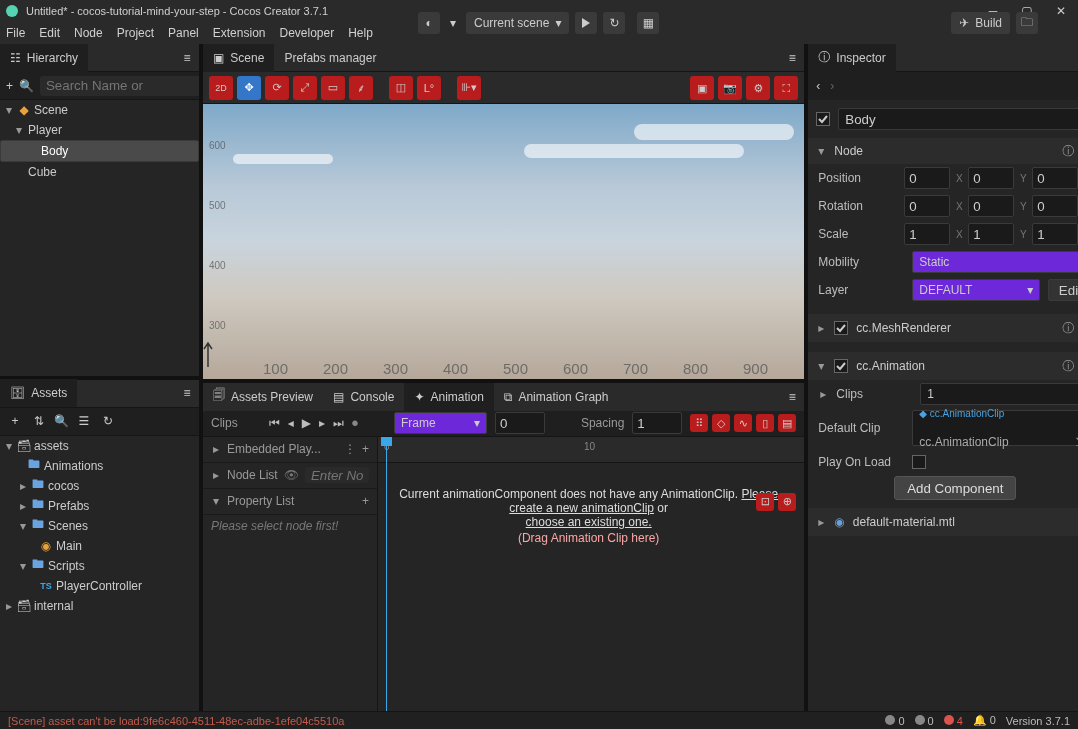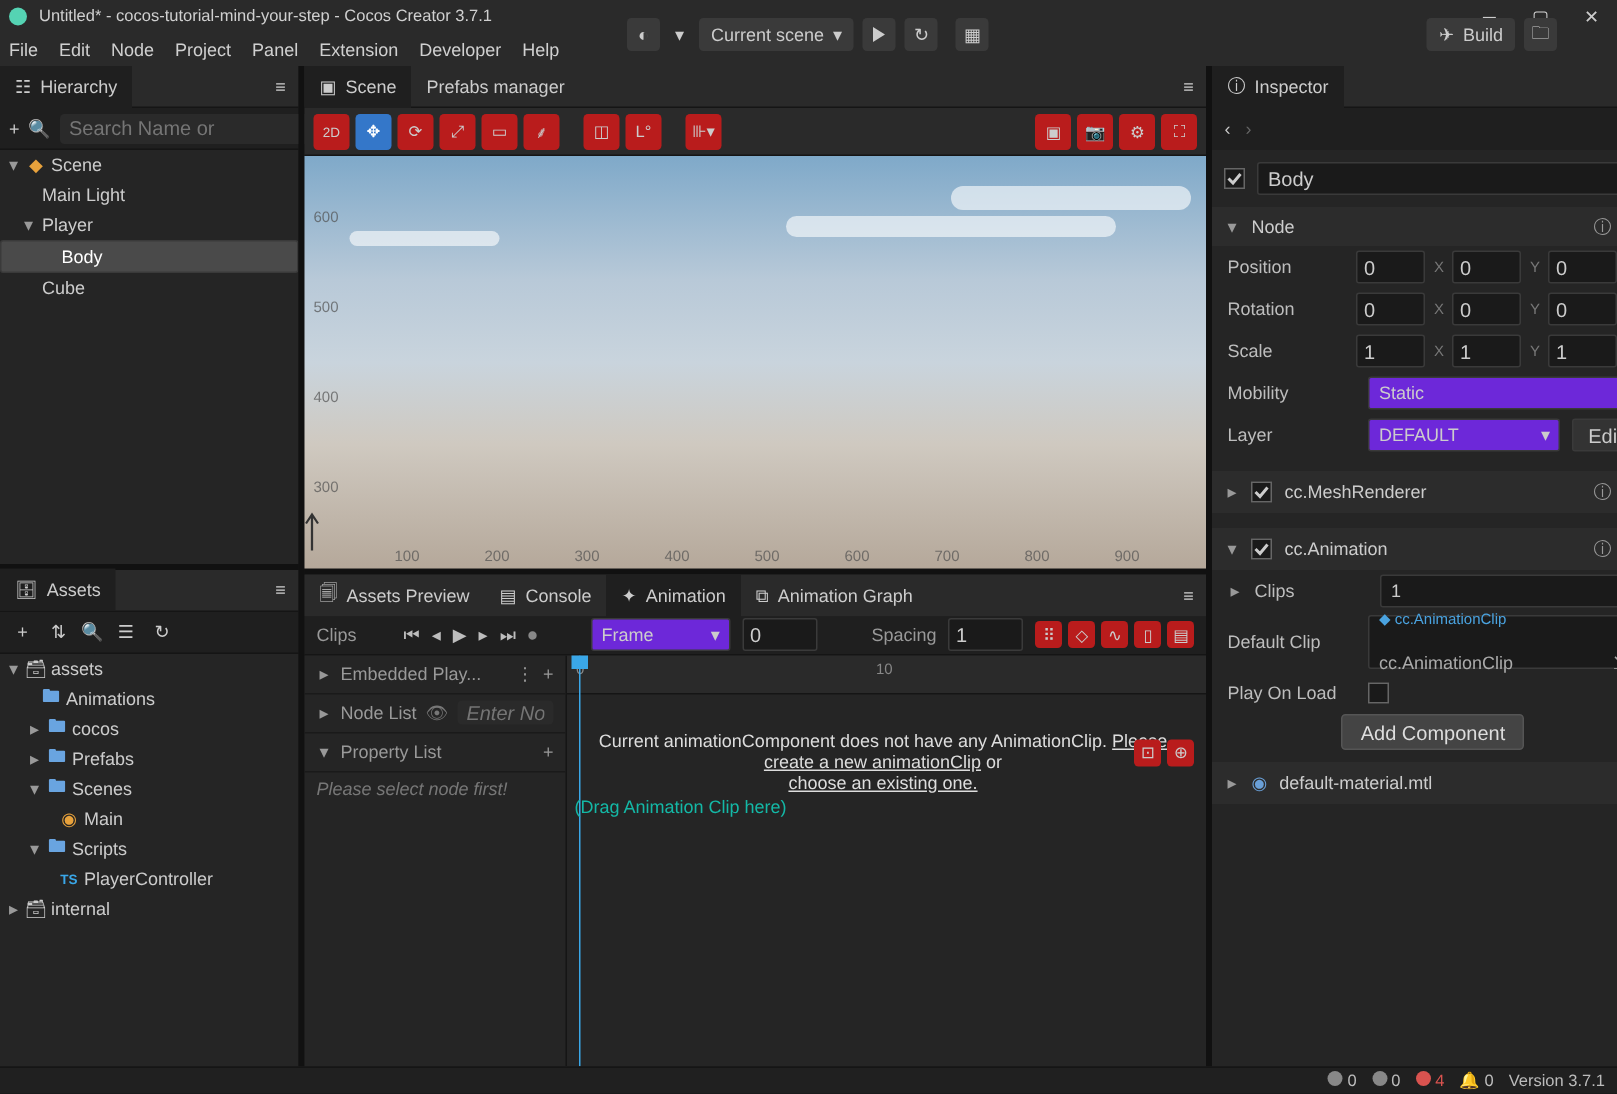--- a/index.html
+++ b/index.html
@@ -29,37 +29,37 @@
 .tree-row { height: 20px; display: flex; align-items: center; gap: 4px; padding-right: 6px; color: #ccc; cursor: pointer; }
 .tree-row.sel { background: #4a4a4a; color: #fff; }
 .caret { width: 10px; text-align: center; color: #999; }
 .ico { width: 12px; height: 12px; display: inline-flex; align-items: center; justify-content: center; }
 .divider-h { height: 4px; background: #111; }
 .scene-toolbar { height: 32px; background: #2a2a2a; display: flex; align-items: center; padding: 0 6px; gap: 4px; border-bottom: 1px solid #151515; }
 .tool { width: 24px; height: 24px; background: #b91c1c; border-radius: 3px; display: flex; align-items: center; justify-content: center; color: #ccc; cursor: pointer; font-size: 11px; }
 .tool.active { background: #3477c9; color: #fff; }
 .scene-view { flex: 1; position: relative; background: linear-gradient(to bottom, #7fa9c9 0%, #b8c9d8 30%, #c9d4dd 50%, #cfc9c0 70%, #b5a89a 100%); overflow: hidden; }
 .ruler { position: absolute; left: 6px; color: rgba(80,80,80,.7); font-size: 10px; }
-.rulerx { position: absolute; bottom: 2px; color: rgba(80,80,80,.7); font-size: 10px; }
+.rulerx { position: absolute; bottom: 2px; color: rgba(80,80,80,.7); font-size: 15px; }
 .cloud { position: absolute; background: rgba(255,255,255,.6); border-radius: 10px; }
 .bottom-tabs { height: 28px; background: #2a2a2a; display: flex; align-items: center; }
 .bottom-tab { height: 28px; display: flex; align-items: center; padding: 0 10px; gap: 6px; color: #ccc; cursor: pointer; }
 .bottom-tab.active { background: #1f1f1f; }
 .anim-toolbar { height: 26px; background: #1f1f1f; display: flex; align-items: center; padding: 0 8px; gap: 8px; border-bottom: 1px solid #151515; }
 .anim-body { flex: 1; background: #252525; position: relative; overflow: hidden; }
 .anim-leftcol { width: 175px; position: absolute; left: 0; top: 0; bottom: 0; border-right: 1px solid #151515; }
 .anim-row { height: 26px; display: flex; align-items: center; padding: 0 8px; gap: 6px; color: #999; border-bottom: 1px solid #1a1a1a; }
 .anim-timeline { position: absolute; left: 175px; right: 0; top: 0; bottom: 0; }
 .timeline-ruler { height: 26px; background: #2a2a2a; border-bottom: 1px solid #151515; position: relative; }
 .timeline-ruler .mark { position: absolute; top: 4px; color: #888; font-size: 10px; }
 .playhead { position: absolute; top: 0; bottom: 0; width: 1px; background: #3aa7e8; }
 .playhead::before { content:""; position:absolute; top:-1px; left:-5px; width:11px; height:10px; background:#3aa7e8; }
 .anim-msg { position: absolute; left: 180px; right: 10px; top: 50px; color: #ddd; text-align: center; }
 .anim-msg a { color: #ddd; text-decoration: underline; cursor: pointer; }
-.anim-drag { position: absolute; left: 180px; right: 10px; top: 94px; color: #14b8a6; }
+.anim-drag { position: absolute; left: 180px; right: 10px; top: 94px; color: #fca5a5; text-align: center; }
 .insp-toolbar { height: 28px; background: #1f1f1f; display: flex; align-items: center; padding: 0 8px; gap: 10px; }
 .insp-body { flex: 1; background: #252525; overflow: hidden; padding-top: 2px; }
 .insp-namebox { height: 26px; margin: 4px 8px; display: flex; align-items: center; gap: 8px; }
 .nameinput { flex: 1; height: 22px; background: #1a1a1a; border: 1px solid #3a3a3a; color: #ccc; padding: 0 6px; border-radius: 2px; }
 .section { margin-top: 6px; }
 .section-hd { height: 26px; display: flex; align-items: center; padding: 0 8px; gap: 8px; color: #ccc; background: #2c2c2c; }
 .section-hd .hdactions { margin-left: auto; display: flex; gap: 8px; color: #999; }
 .prop { height: 28px; display: flex; align-items: center; padding: 0 10px; gap: 8px; }
 .prop label { width: 86px; color: #bdbdbd; }
 .vec3 { display: flex; gap: 4px; flex: 1; }
@@ -149,23 +149,20 @@
       <span>🔍</span>
       <input class="search" placeholder="Search Name or" style="">
       <span class="iconbtn" style="width:18px;height:18px;background:none">↻</span>
     </div>
     <div class="tree" style="height:212px">
       <div class="tree-row" style="padding-left:4px">
         <span class="caret">▾</span>
         <span class="ico" style="color:#e8a23c">◆</span>
         <span>Scene</span>
       </div>
-      <div class="tree-row" style="padding-left:28px">
-        <span>Main Light</span>
-      </div>
       <div class="tree-row" style="padding-left:14px">
         <span class="caret">▾</span>
         <span>Player</span>
       </div>
       <div class="tree-row sel" style="padding-left:40px">
         <span>Body</span>
       </div>
       <div class="tree-row" style="padding-left:28px">
         <span>Cube</span>
       </div>
@@ -505,20 +502,21 @@
         <span class="caret">▸</span>
         <span style="color:#6aa0d8">◉</span>
         <span>default-material.mtl</span>
         <span style="margin-left:auto">⧉</span>
       </div>
     </div>
   </div>
 </div>
 
 <div class="statusbar">
+  <span class="err">[Scene] asset can't be load:9fe6c460-4511-48ec-adbe-1efe04c5510a</span>
   <div class="right">
     <span><span class="dot" style="background:#888"></span> <span>0</span></span>
     <span><span class="dot" style="background:#888"></span> <span>0</span></span>
     <span style="color:#d9534f"><span class="dot" style="background:#d9534f"></span> <span>4</span></span>
     <span>🔔 <span>0</span></span>
     <span>Version 3.7.1</span>
   </div>
 </div>
 
 </body></html>

